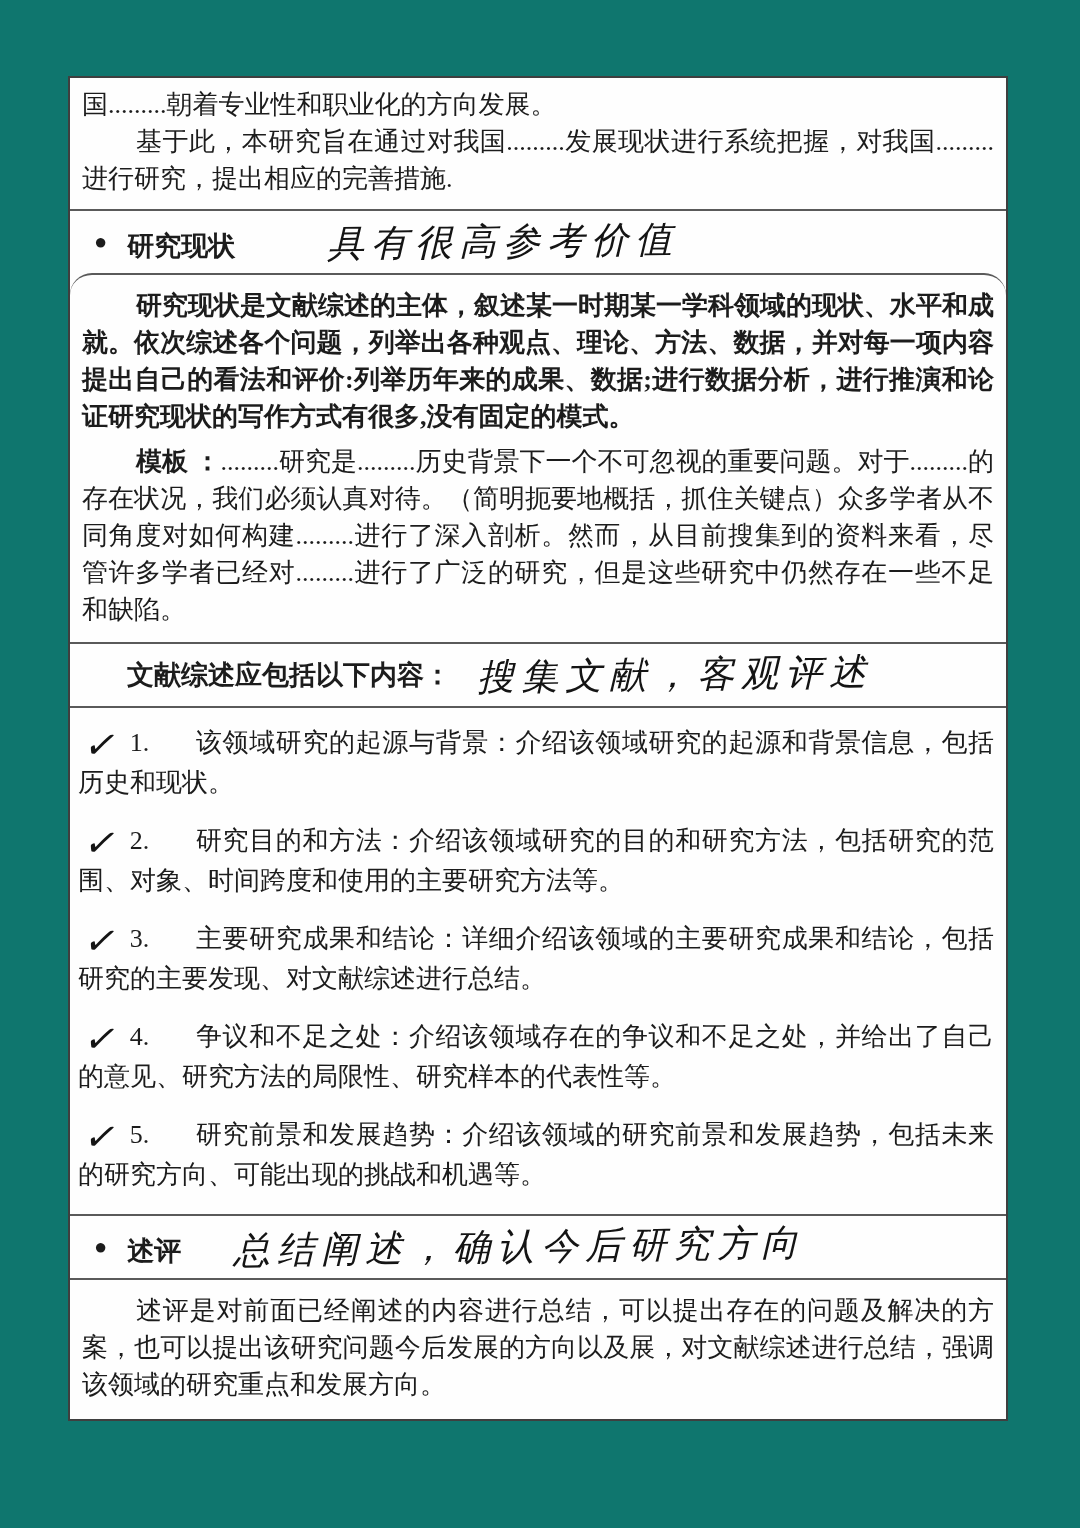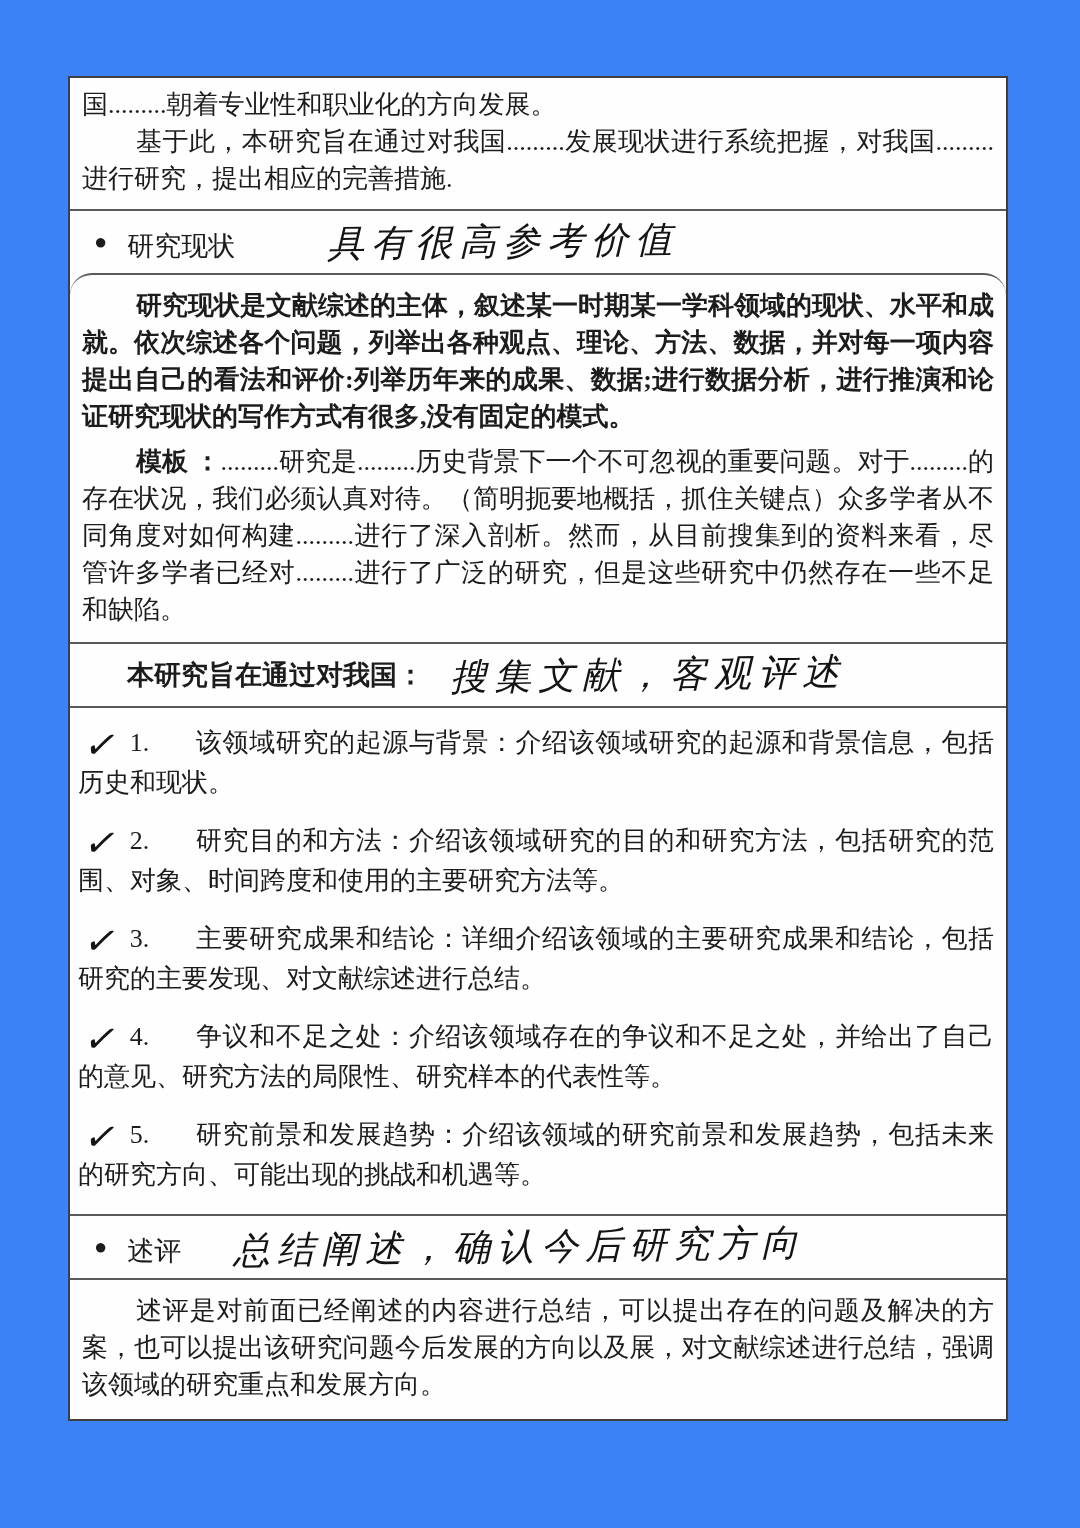--- a/index.html
+++ b/index.html
@@ -4,21 +4,21 @@
 <style>
   html, body {
     margin: 0;
     padding: 0;
     background: #ffffff;
   }
   .page {
     position: relative;
     width: 1080px;
     height: 1528px;
-    background: #3b82f6;
+    background: #0f766e;
     font-family: "Liberation Serif", "DejaVu Serif", serif;
     color: #1c1c1c;
     overflow: hidden;
   }
   .doc-table {
     position: absolute;
     left: 68px;
     top: 76px;
     width: 940px;
     box-sizing: border-box;
@@ -50,21 +50,21 @@
     min-height: 62px;
     padding: 6px 12px;
   }
   .bullet {
     font-size: 22px;
     line-height: 1;
     margin: 0 20px 0 12px;
   }
   .bullet-label {
     font-size: 27px;
-    font-weight: 400;
+    font-weight: 700;
     white-space: nowrap;
     margin-top: 8px;
   }
   .handwriting {
     display: inline-block;
     font-family: "DejaVu Sans", sans-serif;
     font-style: italic;
     font-weight: 500;
     font-size: 37px;
     letter-spacing: 7px;
@@ -131,21 +131,21 @@
       <span class="bullet-label">研究现状</span>
       <span class="handwriting hw-after-bullet">具有很高参考价值</span>
     </section>
 
     <section class="row row-body">
       <p class="para indent bold">研究现状是文献综述的主体，叙述某一时期某一学科领域的现状、水平和成就。依次综述各个问题，列举出各种观点、理论、方法、数据，并对每一项内容提出自己的看法和评价:列举历年来的成果、数据;进行数据分析，进行推演和论证研究现状的写作方式有很多,没有固定的模式。</p>
       <p class="para indent"><span class="bold">模板 ：</span><span>.........研究是.........历史背景下一个不可忽视的重要问题。对于.........的存在状况，我们必须认真对待。（简明扼要地概括，抓住关键点）众多学者从不同角度对如何构建.........进行了深入剖析。然而，从目前搜集到的资料来看，尽管许多学者已经对.........进行了广泛的研究，但是这些研究中仍然存在一些不足和缺陷。</span></p>
     </section>
 
     <section class="row row-contents">
-      <span class="contents-label">本研究旨在通过对我国：</span>
+      <span class="contents-label">文献综述应包括以下内容：</span>
       <span class="handwriting hw-after-label">搜集文献，客观评述</span>
     </section>
 
     <section class="row row-checklist">
       <p class="check-item"><span class="checkmark">✓</span><span class="item-num">1.</span><span>该领域研究的起源与背景：介绍该领域研究的起源和背景信息，包括历史和现状。</span></p>
       <p class="check-item"><span class="checkmark">✓</span><span class="item-num">2.</span><span>研究目的和方法：介绍该领域研究的目的和研究方法，包括研究的范围、对象、时间跨度和使用的主要研究方法等。</span></p>
       <p class="check-item"><span class="checkmark">✓</span><span class="item-num">3.</span><span>主要研究成果和结论：详细介绍该领域的主要研究成果和结论，包括研究的主要发现、对文献综述进行总结。</span></p>
       <p class="check-item"><span class="checkmark">✓</span><span class="item-num">4.</span><span>争议和不足之处：介绍该领域存在的争议和不足之处，并给出了自己的意见、研究方法的局限性、研究样本的代表性等。</span></p>
       <p class="check-item"><span class="checkmark">✓</span><span class="item-num">5.</span><span>研究前景和发展趋势：介绍该领域的研究前景和发展趋势，包括未来的研究方向、可能出现的挑战和机遇等。</span></p>
     </section>

